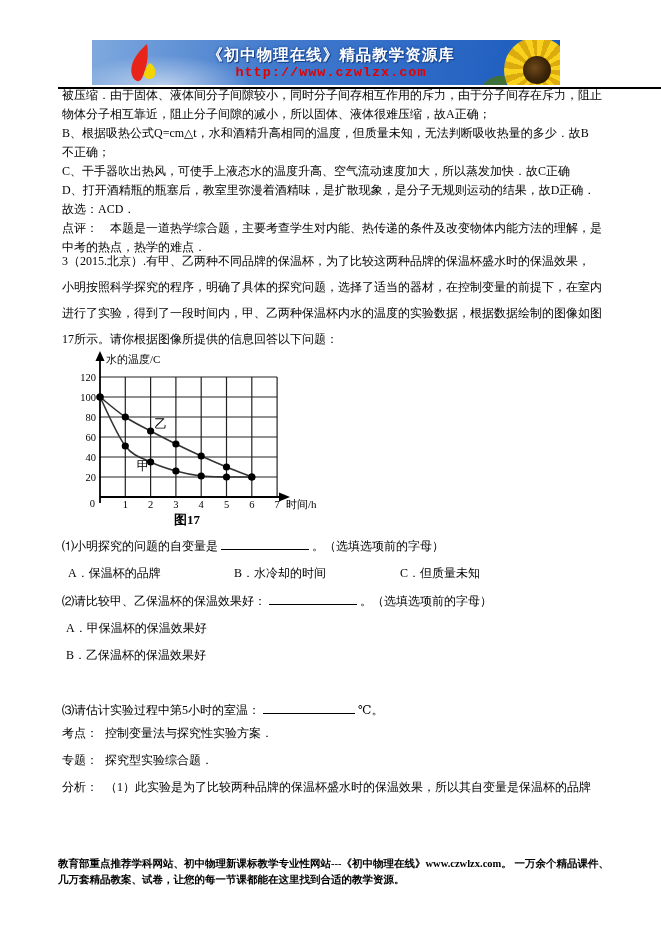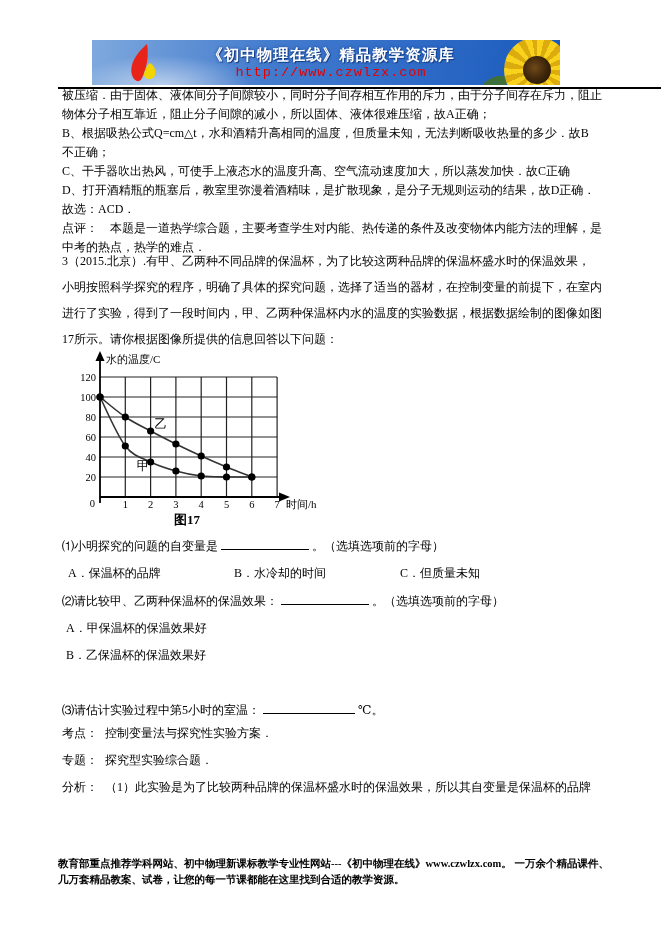--- a/index.html
+++ b/index.html
@@ -10,21 +10,21 @@
   #banner{position:absolute;left:92px;top:40px;width:468px;height:45px;overflow:hidden;
           background:linear-gradient(100deg,#7fa9de 0%,#437bcd 38%,#2f6bc7 68%,#1a5abc 100%);}
   #banner::before{content:'';position:absolute;left:-20px;bottom:-30px;width:180px;height:60px;
           background:radial-gradient(ellipse at center,rgba(255,255,255,.55),rgba(255,255,255,0) 70%);}
   #banner-logo{position:absolute;left:32px;top:3px;width:38px;height:42px;}
   .banner-title{position:absolute;left:70px;right:60px;top:5px;text-align:center;color:#fff;
           font-weight:bold;font-size:15.5px;letter-spacing:1px;white-space:nowrap;
           font-family:"Liberation Sans","DejaVu Sans",sans-serif;
           text-shadow:1px 1px 0 #123f8d,0 0 3px #123f8d;}
   .banner-url{position:absolute;left:70px;right:60px;top:25px;text-align:center;color:#e30000;
-          font-weight:normal;font-size:13.5px;letter-spacing:1px;white-space:nowrap;
+          font-weight:bold;font-size:13.5px;letter-spacing:1px;white-space:nowrap;
           font-family:"Liberation Mono","DejaVu Sans Mono",monospace;}
   .sunflower{position:absolute;right:-10px;bottom:-18px;width:66px;height:66px;border-radius:50%;
           background:repeating-conic-gradient(#f8d21c 0deg 13deg,#dcab0d 13deg 26deg);}
   .sunflower::after{content:'';position:absolute;inset:19px;border-radius:50%;
           background:radial-gradient(circle at 42% 42%,#70491a 0%,#3a2409 55%,#1f1204 100%);}
   .leaf{position:absolute;right:52px;bottom:-5px;width:26px;height:13px;background:#41722d;
           border-radius:60% 50% 55% 45%;transform:rotate(-18deg);opacity:.9;}
   #banner-rule{position:absolute;left:58px;top:87px;width:603px;height:2px;background:#000;}
 
   
@@ -143,21 +143,21 @@
   <div id="chart-caption">图17</div>
 
   <div id="q1-line" class="t"><span>⑴小明探究的问题的自变量是</span><span class="blank blank-w"></span><span>。（选填选项前的字母）</span></div>
 
   <div id="q1-opts" class="t">
     <span class="opt opt-a">A．保温杯的品牌</span>
     <span class="opt opt-b">B．水冷却的时间</span>
     <span class="opt opt-c">C．但质量未知</span>
   </div>
 
-  <div id="q2-line" class="t"><span>⑵请比较甲、乙两种保温杯的保温效果：</span><span class="blank blank-w"></span><span>。（选填选项前的字母）</span></div>
+  <div id="q2-line" class="t"><span>⑵请比较甲、乙保温杯的保温效果好：</span><span class="blank blank-w"></span><span>。（选填选项前的字母）</span></div>
 
   <div id="q2-opt-a" class="t">A．甲保温杯的保温效果好</div>
   <div id="q2-opt-b" class="t">B．乙保温杯的保温效果好</div>
 
   <div id="q3-line" class="t"><span>⑶请估计实验过程中第5小时的室温：</span><span class="blank" style="width:92px"></span><span>℃。</span></div>
 
   <div id="meta-0" class="meta-line"><span class="meta-label">考点：</span><span>控制变量法与探究性实验方案．</span></div>
   <div id="meta-1" class="meta-line"><span class="meta-label">专题：</span><span>探究型实验综合题．</span></div>
   <div id="meta-2" class="meta-line"><span class="meta-label">分析：</span><span>（1）此实验是为了比较两种品牌的保温杯盛水时的保温效果，所以其自变量是保温杯的品牌</span></div>
 

